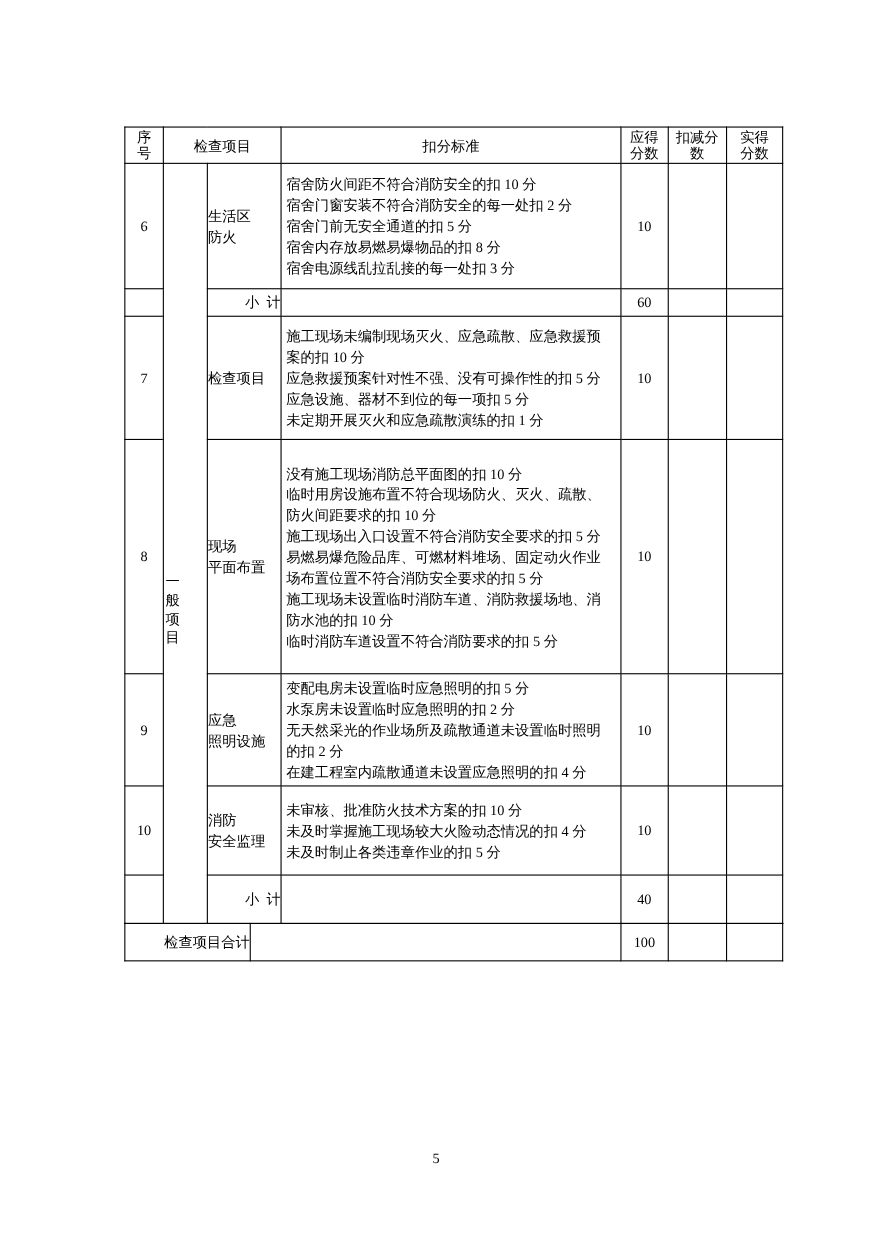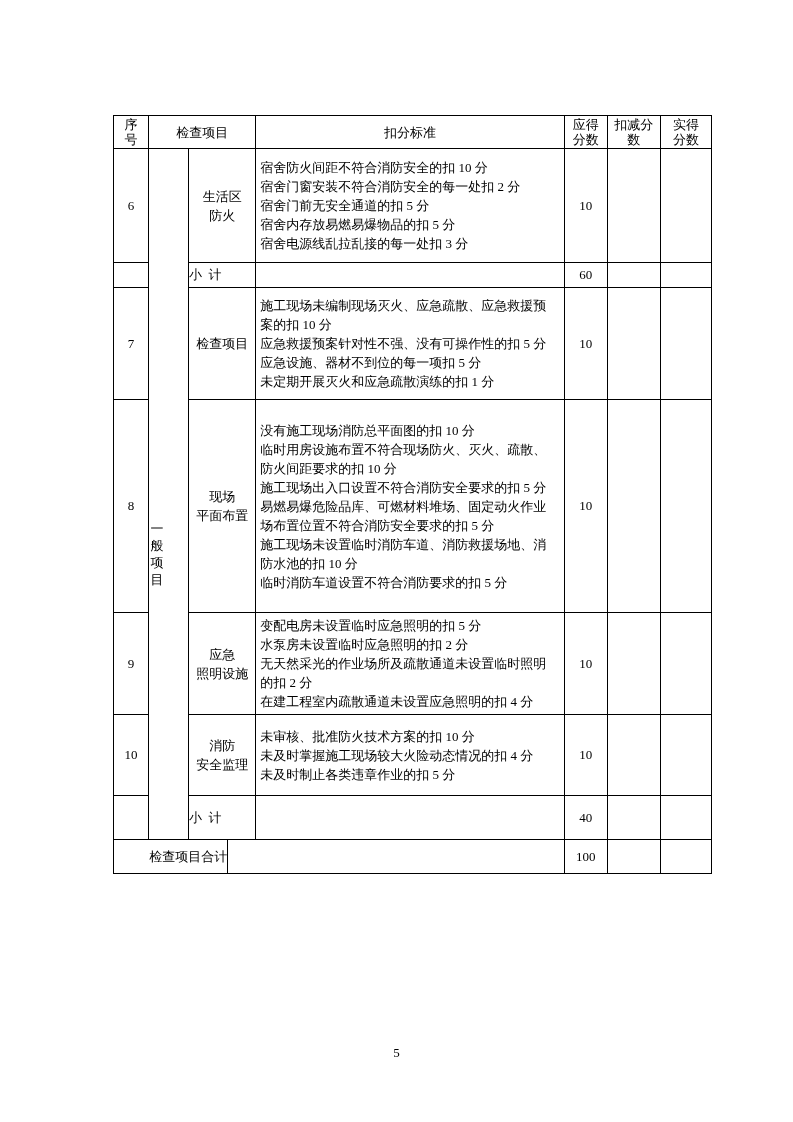--- a/index.html
+++ b/index.html
@@ -17,24 +17,24 @@
   table + table { margin-top:-1px; }
   td {
     border:1px solid #000;
     font-size:13px;
     vertical-align:middle;
     padding:0;
     overflow:hidden;
   }
   .c  { text-align:center; }
   .hdr { line-height:15px; text-align:center; padding:1px 0; }
-  .item { text-align:center; line-height:19px;margin-top:33px; }
+  .item { text-align:left; line-height:19px;margin-top:33px; }
   .criteria { text-align:left; padding:3px 5px 3px 4px; line-height:19px; }
   .score { text-align:center; }
-  .subtotal-label { text-align:left; white-space:pre; }
+  .subtotal-label { text-align:right; white-space:pre; }
   .group-anchor {
     position:absolute; left:24px; top:405px; width:40px;
     text-align:center; z-index:2;
   }
   .vtext {
     display:inline-block; width:15px;
     word-break:break-all; line-height:17px; font-size:13px;
     text-align:center;
   }
   .total-label { text-align:right; }
@@ -91,21 +91,21 @@
         <td class="c">6</td>
         <td rowspan="7"></td>
         <td class="item">
           <div>生活区</div>
           <div>防火</div>
         </td>
         <td class="criteria">
           <div>宿舍防火间距不符合消防安全的扣 10 分</div>
           <div>宿舍门窗安装不符合消防安全的每一处扣 2 分</div>
           <div>宿舍门前无安全通道的扣 5 分</div>
-          <div>宿舍内存放易燃易爆物品的扣 5 分</div>
+          <div>宿舍内存放易燃易爆物品的扣 8 分</div>
           <div>宿舍电源线乱拉乱接的每一处扣 3 分</div>
         </td>
         <td class="score">10</td>
         <td></td>
         <td></td>
       </tr>
 
       <tr style="height:25px">
         <td></td>
         <td class="subtotal-label">小  计</td>

